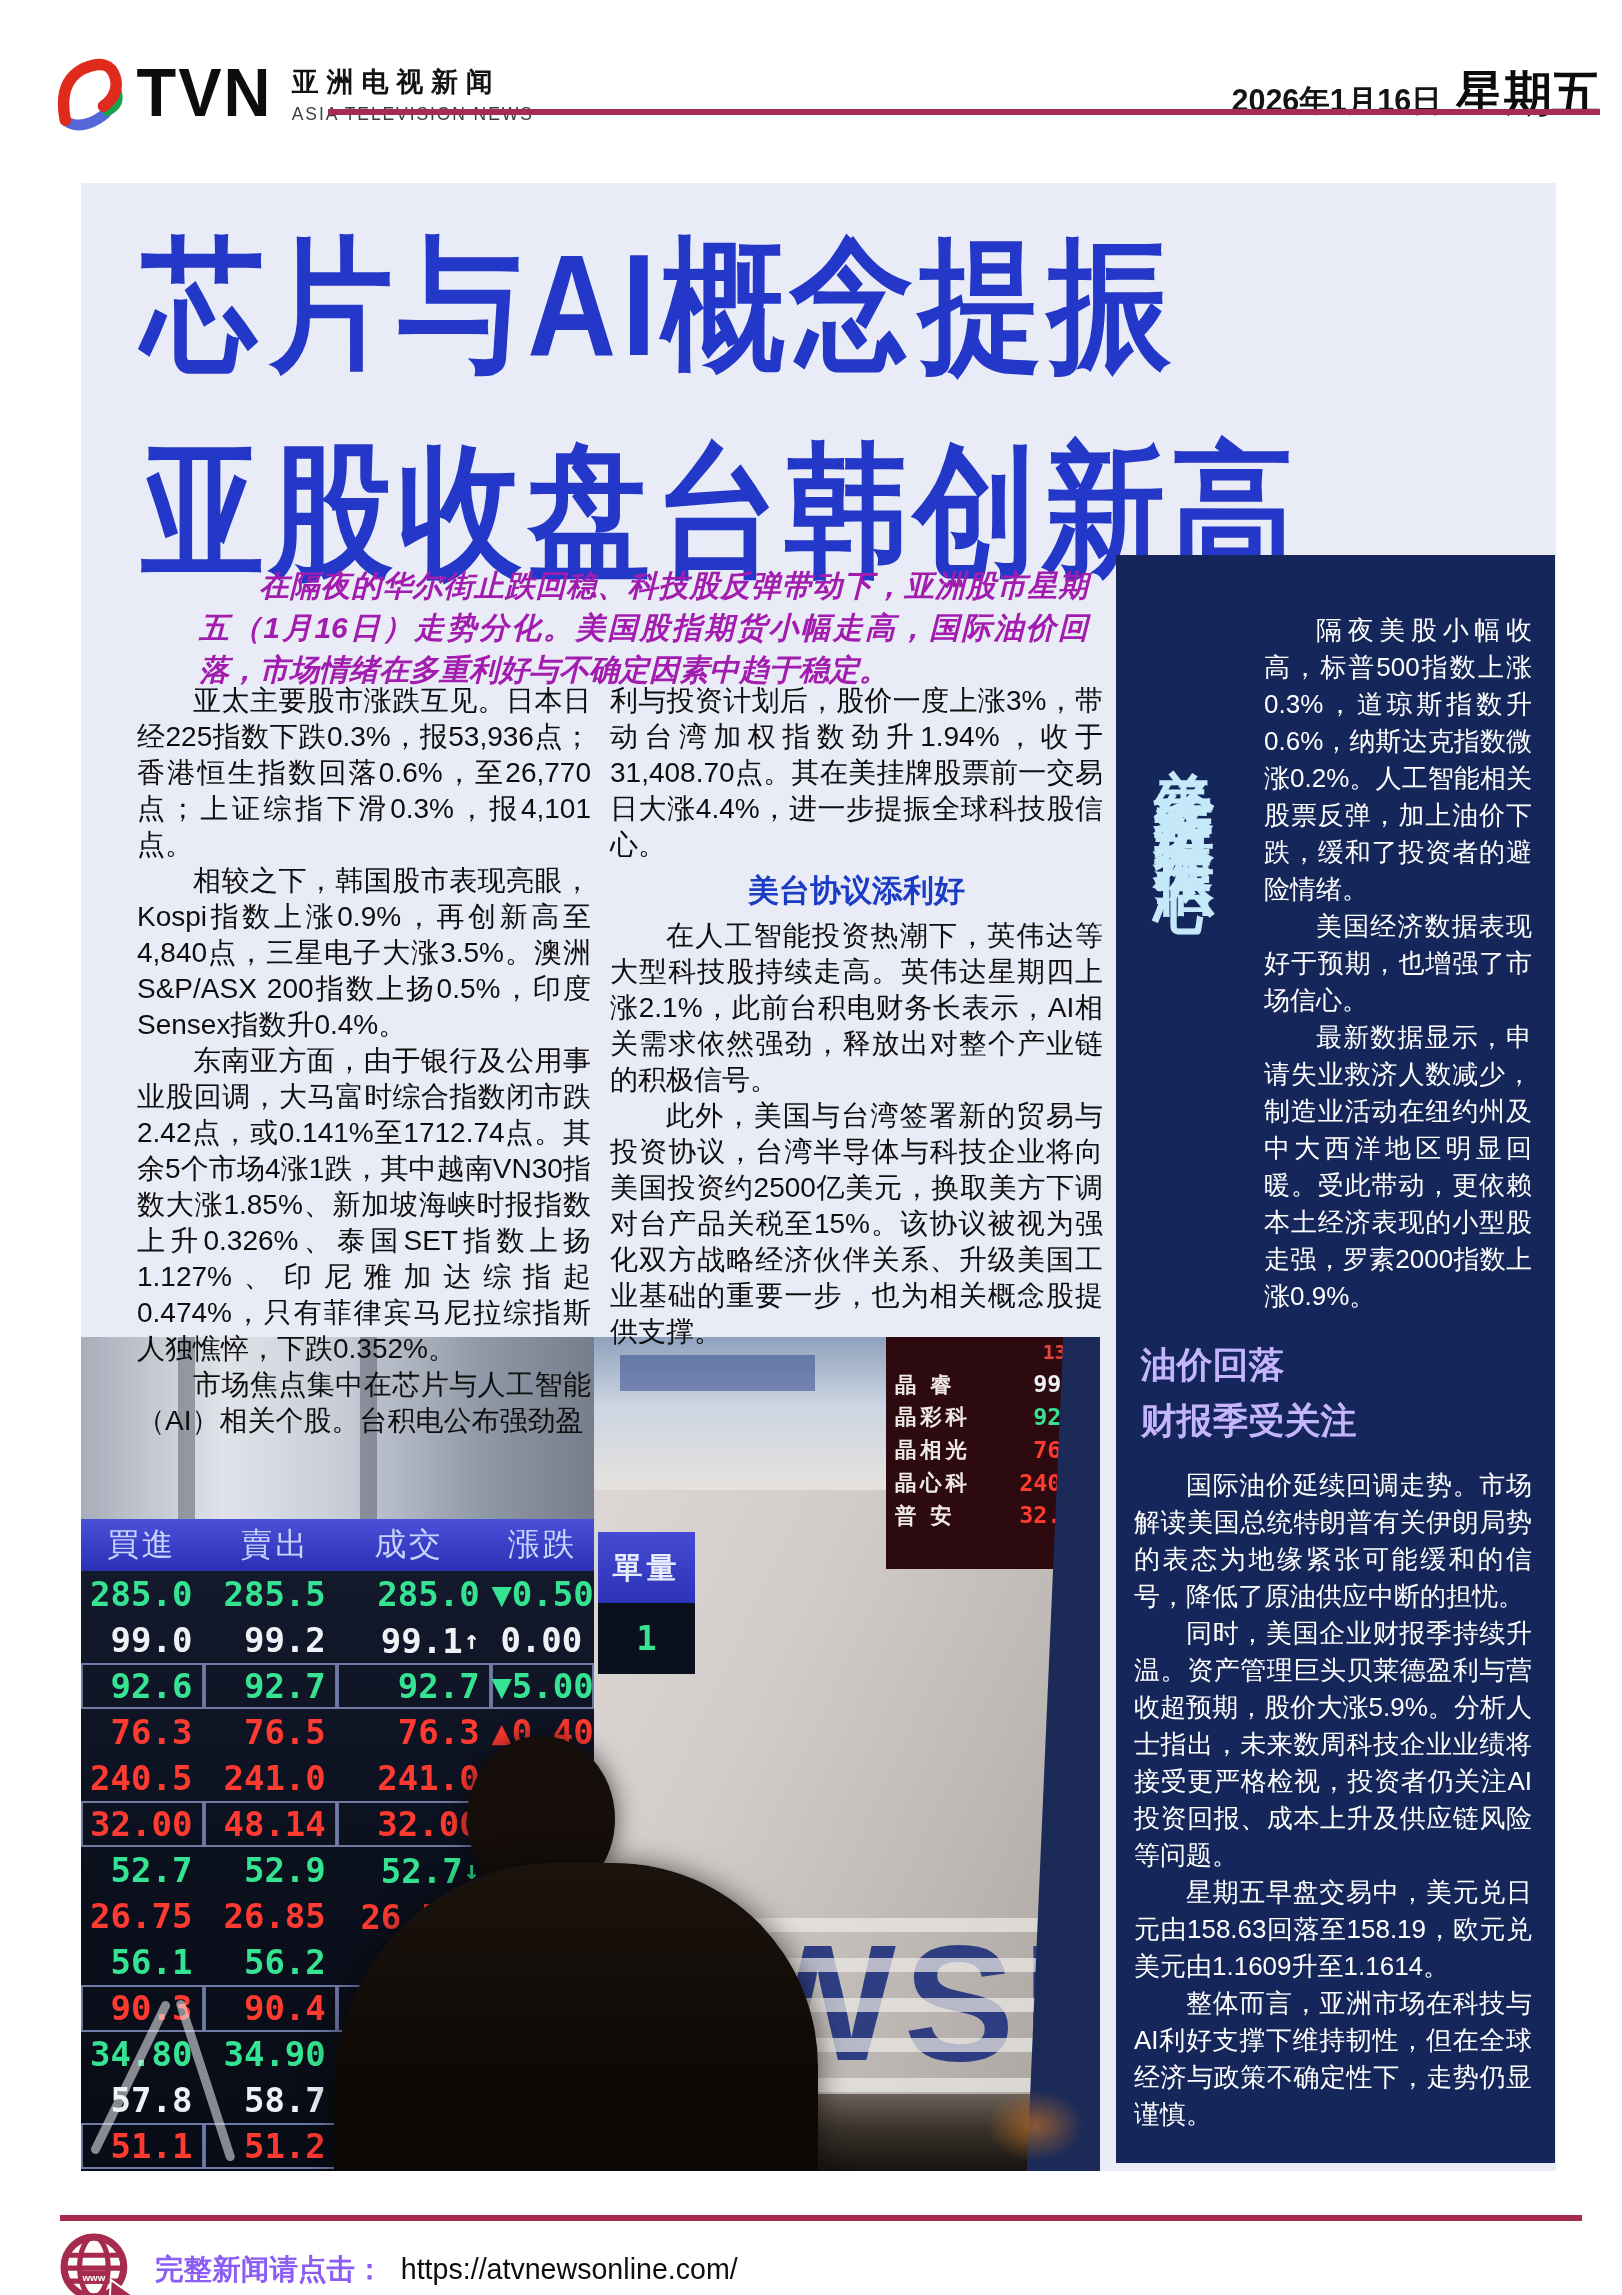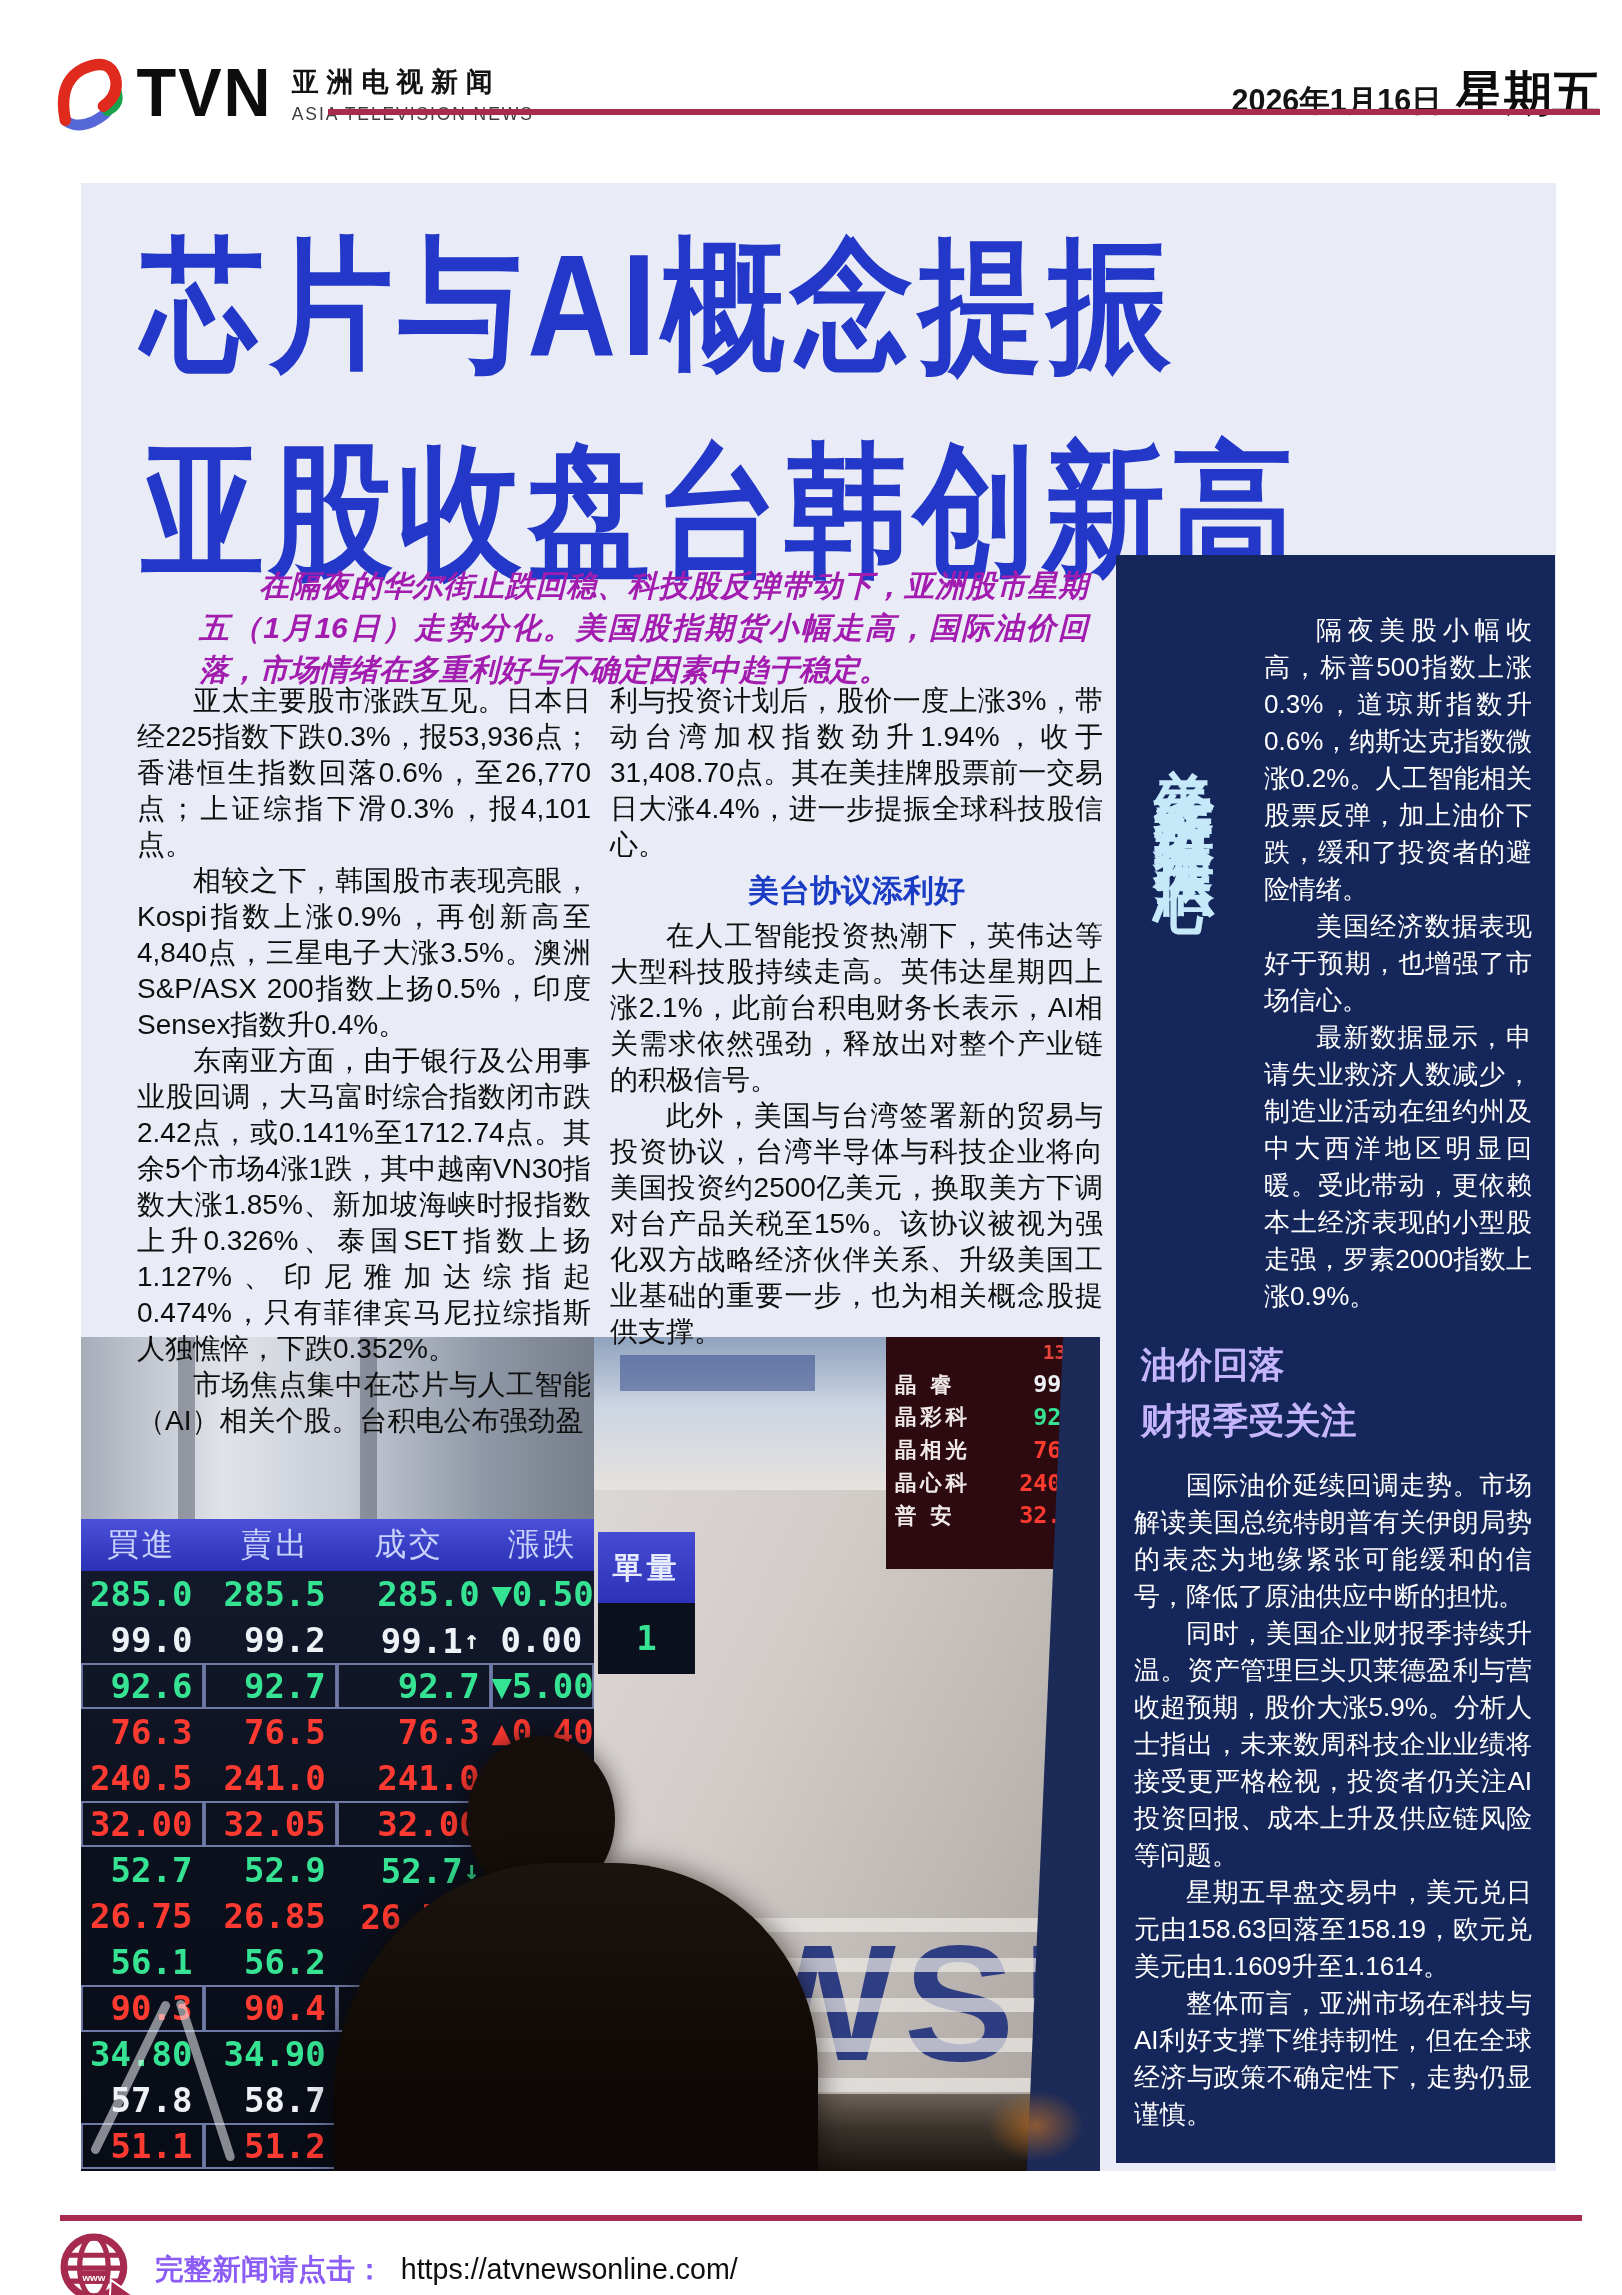--- a/index.html
+++ b/index.html
@@ -204,21 +204,21 @@
               <span class="cell chg">▲0.40</span>
             </div>
             <div class="brow c-red">
               <span class="cell">240.5</span>
               <span class="cell">241.0</span>
               <span class="cell">241.0</span>
               <span class="cell chg">▲1.50</span>
             </div>
             <div class="brow c-red boxed">
               <span class="cell">32.00</span>
-              <span class="cell">32.05</span>
+              <span class="cell">48.14</span>
               <span class="cell">32.00</span>
               <span class="cell chg">▲</span>
             </div>
             <div class="brow c-green">
               <span class="cell">52.7</span>
               <span class="cell">52.9</span>
               <span class="cell">52.7<i class="arr">↓</i></span>
               <span class="cell chg"></span>
             </div>
             <div class="brow c-red">

